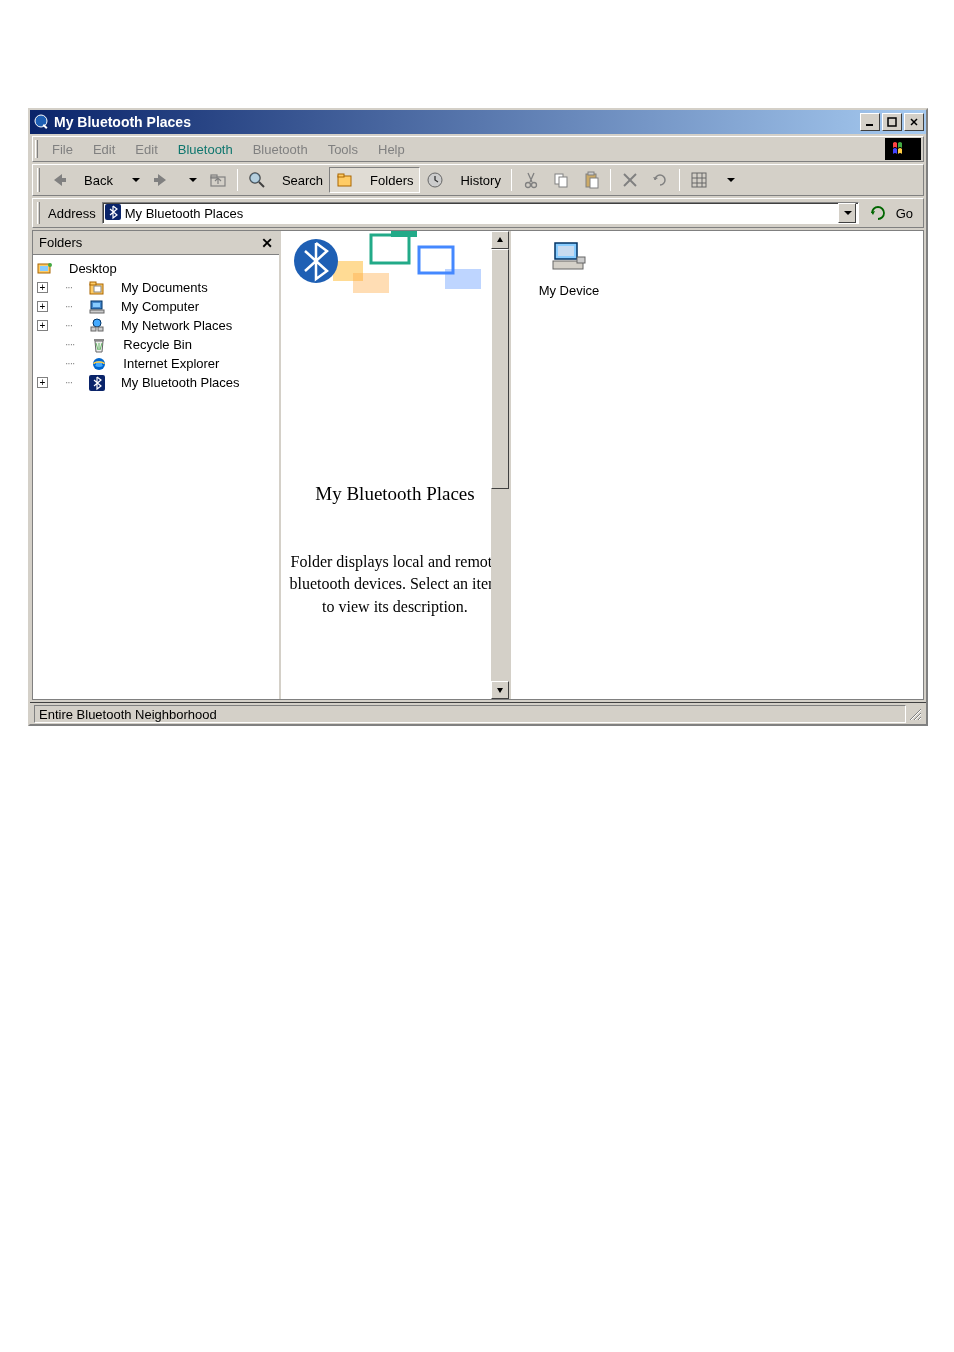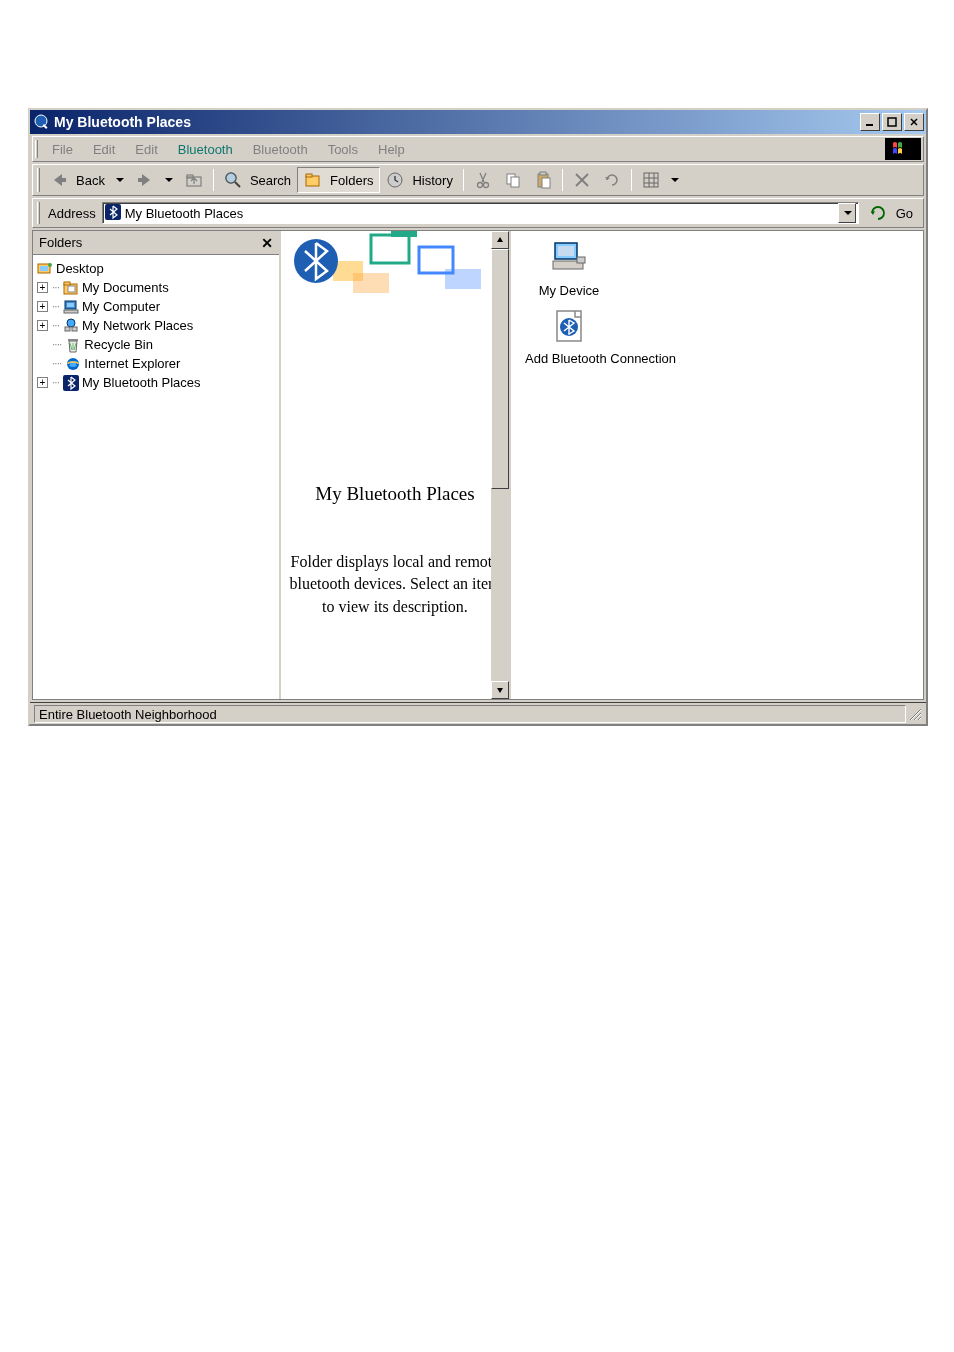--- a/index.html
+++ b/index.html
@@ -48,21 +48,21 @@
   .menu-item.enabled { color:#0f766e; }
   .menubar .win-logo { margin-left:auto; width:36px; height:22px; background:#000; display:flex; align-items:center; justify-content:center; }
   .toolbar {
     display:flex; align-items:center; height:32px;
     border:1px solid #fff; border-right-color:#808080; border-bottom-color:#808080;
     padding:0 4px;
     margin:0 2px 2px 2px;
   }
   .toolbar .grip { width:3px; height:24px; border-left:1px solid #fff; border-right:1px solid #808080; margin-right:4px;}
   .tbtn {
-    display:flex; align-items:center; padding:3px 6px; gap:8px;
+    display:flex; align-items:center; padding:3px 6px; gap:16px;
   }
   .tbtn.active {
     border:1px solid #808080; border-right-color:#fff; border-bottom-color:#fff;
     background:#e0dcd4;
   }
   .tbtn svg { width:18px; height:18px; }
   .sep { width:1px; height:22px; background:#808080; border-right:1px solid #fff; margin:0 4px;}
   .drop { width:0;height:0;border-left:4px solid transparent;border-right:4px solid transparent;border-top:4px solid #000; margin-left:3px;}
   .addrbar {
     display:flex; align-items:center; height:30px;
@@ -93,21 +93,21 @@
   }
   .folders-pane {
     width:248px; background:#fff; border-right:2px solid #d4d0c8; display:flex; flex-direction:column;
   }
   .folders-header {
     height:24px; background:#d4d0c8; display:flex; align-items:center; padding:0 6px;
     border-bottom:1px solid #808080;
   }
   .folders-header .close { margin-left:auto; font-family:Arial; font-size:14px; font-weight:bold; cursor:default;}
   .tree { padding:4px 2px; font-size:13px; }
-  .tree-row { display:flex; align-items:center; height:19px; gap:3px; padding-left:2px;}
+  .tree-row { display:flex; align-items:center; height:19px; gap:16px; padding-left:2px;}
   .expander {
     width:11px; height:11px; border:1px solid #808080; background:#fff;
     display:flex; align-items:center; justify-content:center; font-size:10px; line-height:1;
     margin-left:0;
   }
   .tree-icon { width:16px; height:16px; display:inline-flex;}
   .indent1 { padding-left:2px;}
   .dots { color:#808080; letter-spacing:-1px; font-size:10px; margin:0 1px;}
   .info-pane {
     width:230px; background:#fff; position:relative; border-right:2px solid #d4d0c8;
@@ -435,31 +435,20 @@
           <svg width="40" height="40" viewBox="0 0 40 40">
               <rect x="6" y="4" width="22" height="16" fill="#8cf" stroke="#036" stroke-width="1.5"></rect>
               <rect x="9" y="7" width="16" height="10" fill="#fff"></rect>
               <rect x="9" y="7" width="16" height="10" fill="#48c" opacity="0.3"></rect>
               <rect x="4" y="22" width="30" height="8" fill="#d4d0c8" stroke="#666"></rect>
               <rect x="28" y="18" width="8" height="6" fill="#ccc" stroke="#666"></rect>
             </svg>
         </div>
         <div class="fs-label">My Device</div>
       </div>
-      <div class="fs-item" style="width:100%">
-        <div class="fs-icon" style="margin-left:28px">
-          <svg width="40" height="40" viewBox="0 0 40 40">
-              <rect x="8" y="4" width="24" height="30" fill="#fff" stroke="#888" stroke-width="1.5"></rect>
-              <path d="M26 4 L26 10 L32 10" fill="none" stroke="#888" stroke-width="1.5"></path>
-              <circle cx="20" cy="20" r="9" fill="#1e5fb4"></circle>
-              <path d="M20 13 L20 27 L25 24 L15 16 M20 13 L25 16 L15 24" stroke="#fff" stroke-width="1.4" fill="none"></path>
-            </svg>
-        </div>
-        <div class="fs-label" style="text-align:left;margin-left:4px">Add Bluetooth Connection</div>
-      </div>
     </div>
   </div>
 
   <div class="statusbar">
     <div class="status-cell">Entire Bluetooth Neighborhood</div>
     <div class="grip-corner">
       <svg width="14" height="14">
           <line x1="2" y1="13" x2="13" y2="2" stroke="#808080"></line>
           <line x1="6" y1="13" x2="13" y2="6" stroke="#808080"></line>
           <line x1="10" y1="13" x2="13" y2="10" stroke="#808080"></line>

